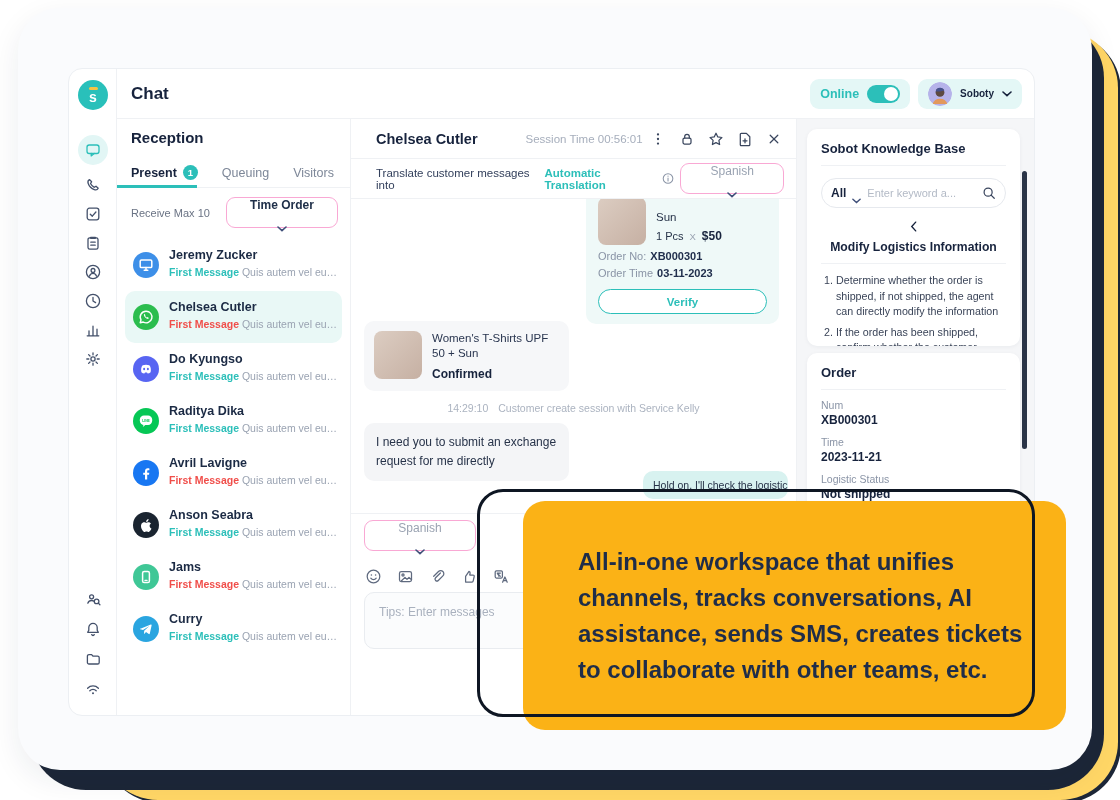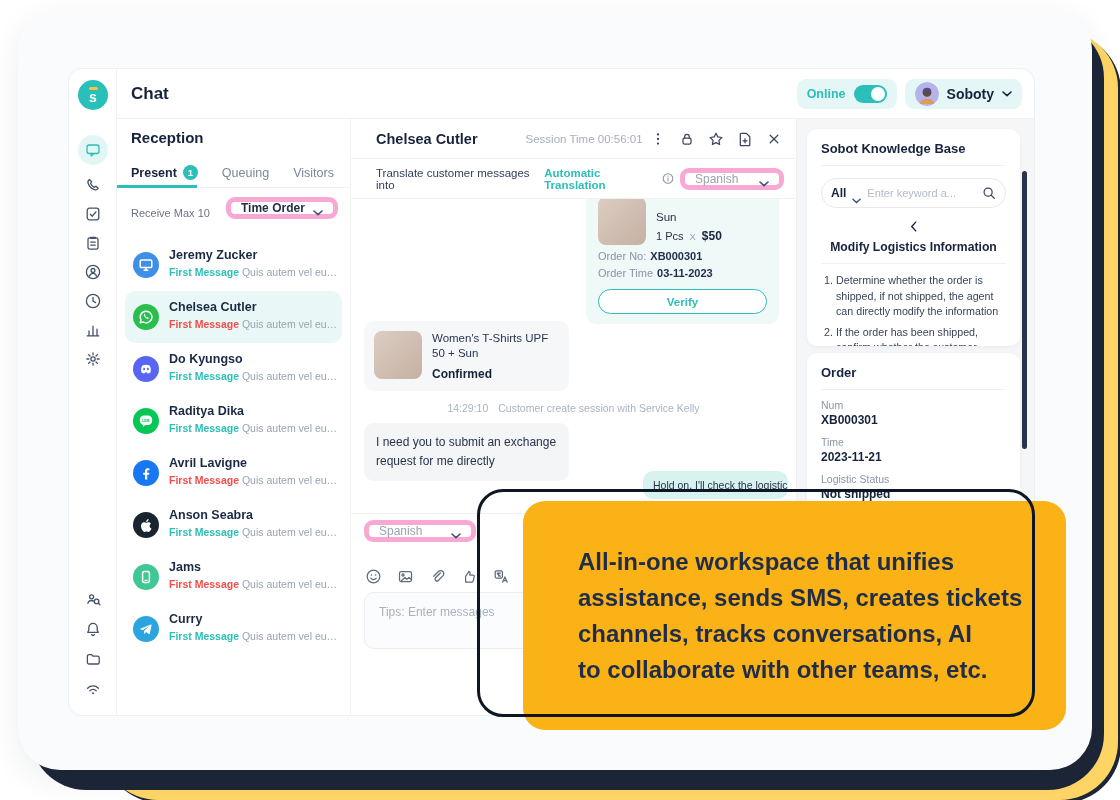--- a/index.html
+++ b/index.html
@@ -27,38 +27,38 @@
 
   
   .app-header { position:absolute; left:48px; top:0; right:0; height:50px; border-bottom:1px solid #EFF1F4; display:flex; align-items:center; padding:0 12px 0 14px; }
   .app-title { font-size:17px; font-weight:700; color:#17233D; }
   .header-right { margin-left:auto; display:flex; gap:8px; align-items:center; }
   .pill { background:#E4F7F6; border-radius:9px; display:flex; align-items:center; gap:8px; padding:0 10px; height:30px; }
   .online-label { color:#2CBFB9; font-size:12.5px; font-weight:700; }
   .toggle { width:33px; height:18px; border-radius:9px; background:#2CBFB9; position:relative; cursor:pointer; }
   .knob { position:absolute; right:2px; top:2px; width:14px; height:14px; border-radius:50%; background:#fff; }
   .avatar { width:24px; height:24px; border-radius:50%; overflow:hidden; display:flex; }
-  .user-name { font-size:14px; font-weight:700; color:#17233D; }
+  .user-name { font-size:10px; font-weight:700; color:#17233D; }
 
   
   .reception { position:absolute; left:48px; top:50px; width:234px; bottom:0; border-right:1px solid #EFF1F4; }
   .chat { position:absolute; left:282px; top:50px; width:445px; bottom:0; }
   .rightpanel { position:absolute; left:727px; top:50px; right:0; bottom:0; background:#F5F6F8; border-left:1px solid #EFF1F4; }
 
   
   .rc-title { position:absolute; left:14px; top:10px; font-size:15px; font-weight:700; color:#17233D;text-align:center; }
   .rc-tabs { position:absolute; left:14px; top:46px; display:flex; gap:24px; align-items:center; }
   .rc-tab { font-size:12.5px; color:#7D8798; display:flex; align-items:center; gap:6px; cursor:pointer; }
   .rc-tab.active { color:#17233D; font-weight:700; }
   .rc-badge { width:15px; height:15px; border-radius:50%; background:#2CBFB9; color:#fff; font-size:9.5px; font-weight:700; display:flex; align-items:center; justify-content:center; }
   .rc-underline { position:absolute; left:0; top:66px; width:80px; height:2.5px; background:#2CBFB9; z-index:1; }
   .rc-divline { position:absolute; left:0; top:68px; right:0; height:1px; background:#EFF1F4; }
   .rc-receive { position:absolute; left:14px; top:88px; font-size:11px; color:#6A7384; }
   .rc-sort { position:absolute; left:109px; top:78px; width:112px; height:30px; }
-  .select { display:flex; align-items:center; justify-content:space-between; padding:0 10px; border:5px solid #f9a8d4; border-radius:9px; height:22px; font-size:12px; color:#20304A; font-weight:600; background:#fff; cursor:pointer; }
+  .select { display:flex; align-items:center; justify-content:space-between; padding:0 10px; border:1px solid #f9a8d4; border-radius:9px; height:31px; font-size:12px; color:#20304A; font-weight:600; background:#fff; cursor:pointer;flex-direction:column; }
   .select .chev { width:10px; height:6px; color:#40507A; }
   .select.gray { color:#9AA3B2; font-weight:400; }
   .contact-list { position:absolute; left:8px; right:8px; top:120px; }
   .contact { position:relative; height:52px; border-radius:10px; padding:0 8px; cursor:pointer; }
   .contact.selected { background:#E9F8F6; }
   .c-avatar { position:absolute; left:8px; top:13px; width:26px; height:26px; border-radius:50%; display:flex; align-items:center; justify-content:center; }
   .c-avatar svg { width:20px; height:20px; }
   .c-name { position:absolute; left:44px; top:9px; font-size:12.5px; font-weight:700; color:#1B2A44; }
   .c-line2 { position:absolute; left:44px; top:27px; right:4px; font-size:10.5px; white-space:nowrap; overflow:hidden; text-overflow:ellipsis; color:#9AA3B2; }
   .c-fm { font-weight:700; }
@@ -533,19 +533,19 @@
         </div>
       </div>
     </section>
 
     <div class="dark-scrollbar"></div>
   </div>
 
   <div class="callout-orange">
     <div class="callout-text" id="calloutText">
         <div>All-in-one workspace that unifies</div>
+        <div>channels, tracks conversations, AI</div>
         <div>assistance, sends SMS, creates tickets</div>
-        <div>channels, tracks conversations, AI</div>
         <div>to collaborate with other teams, etc.</div>
       </div>
   </div>
   <div class="callout-outline"></div>
 </div>
 
 </body></html>

